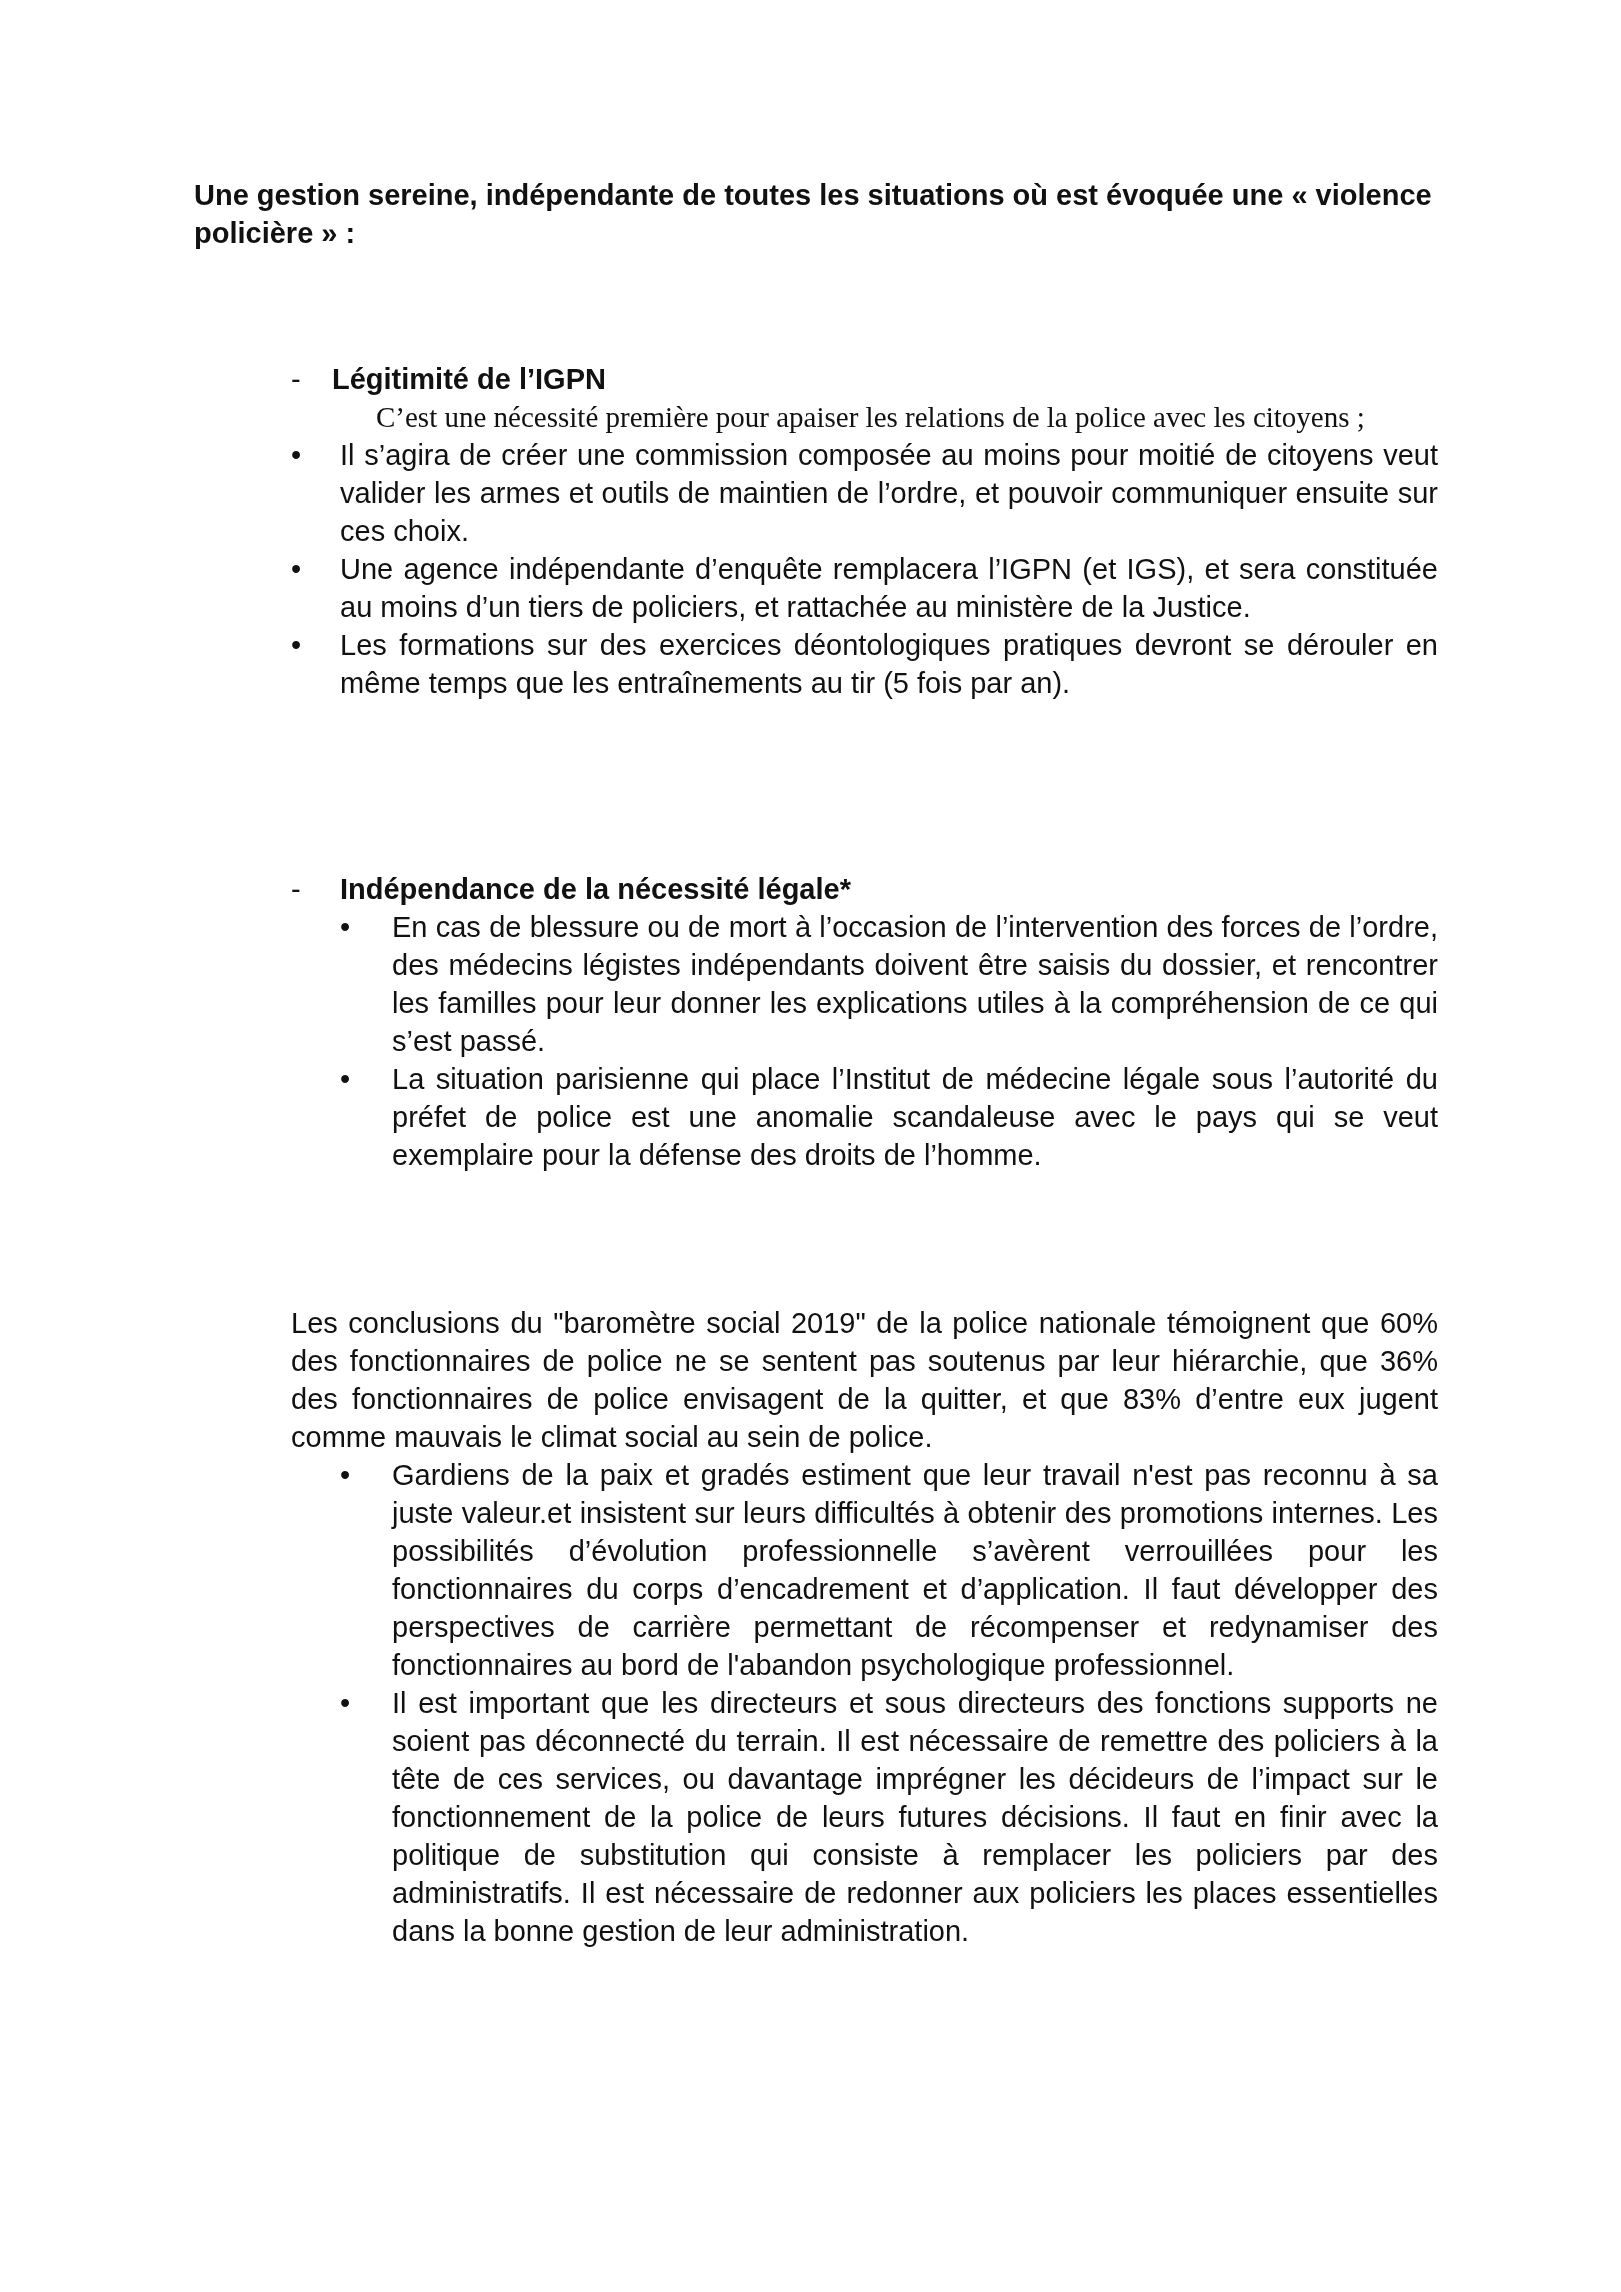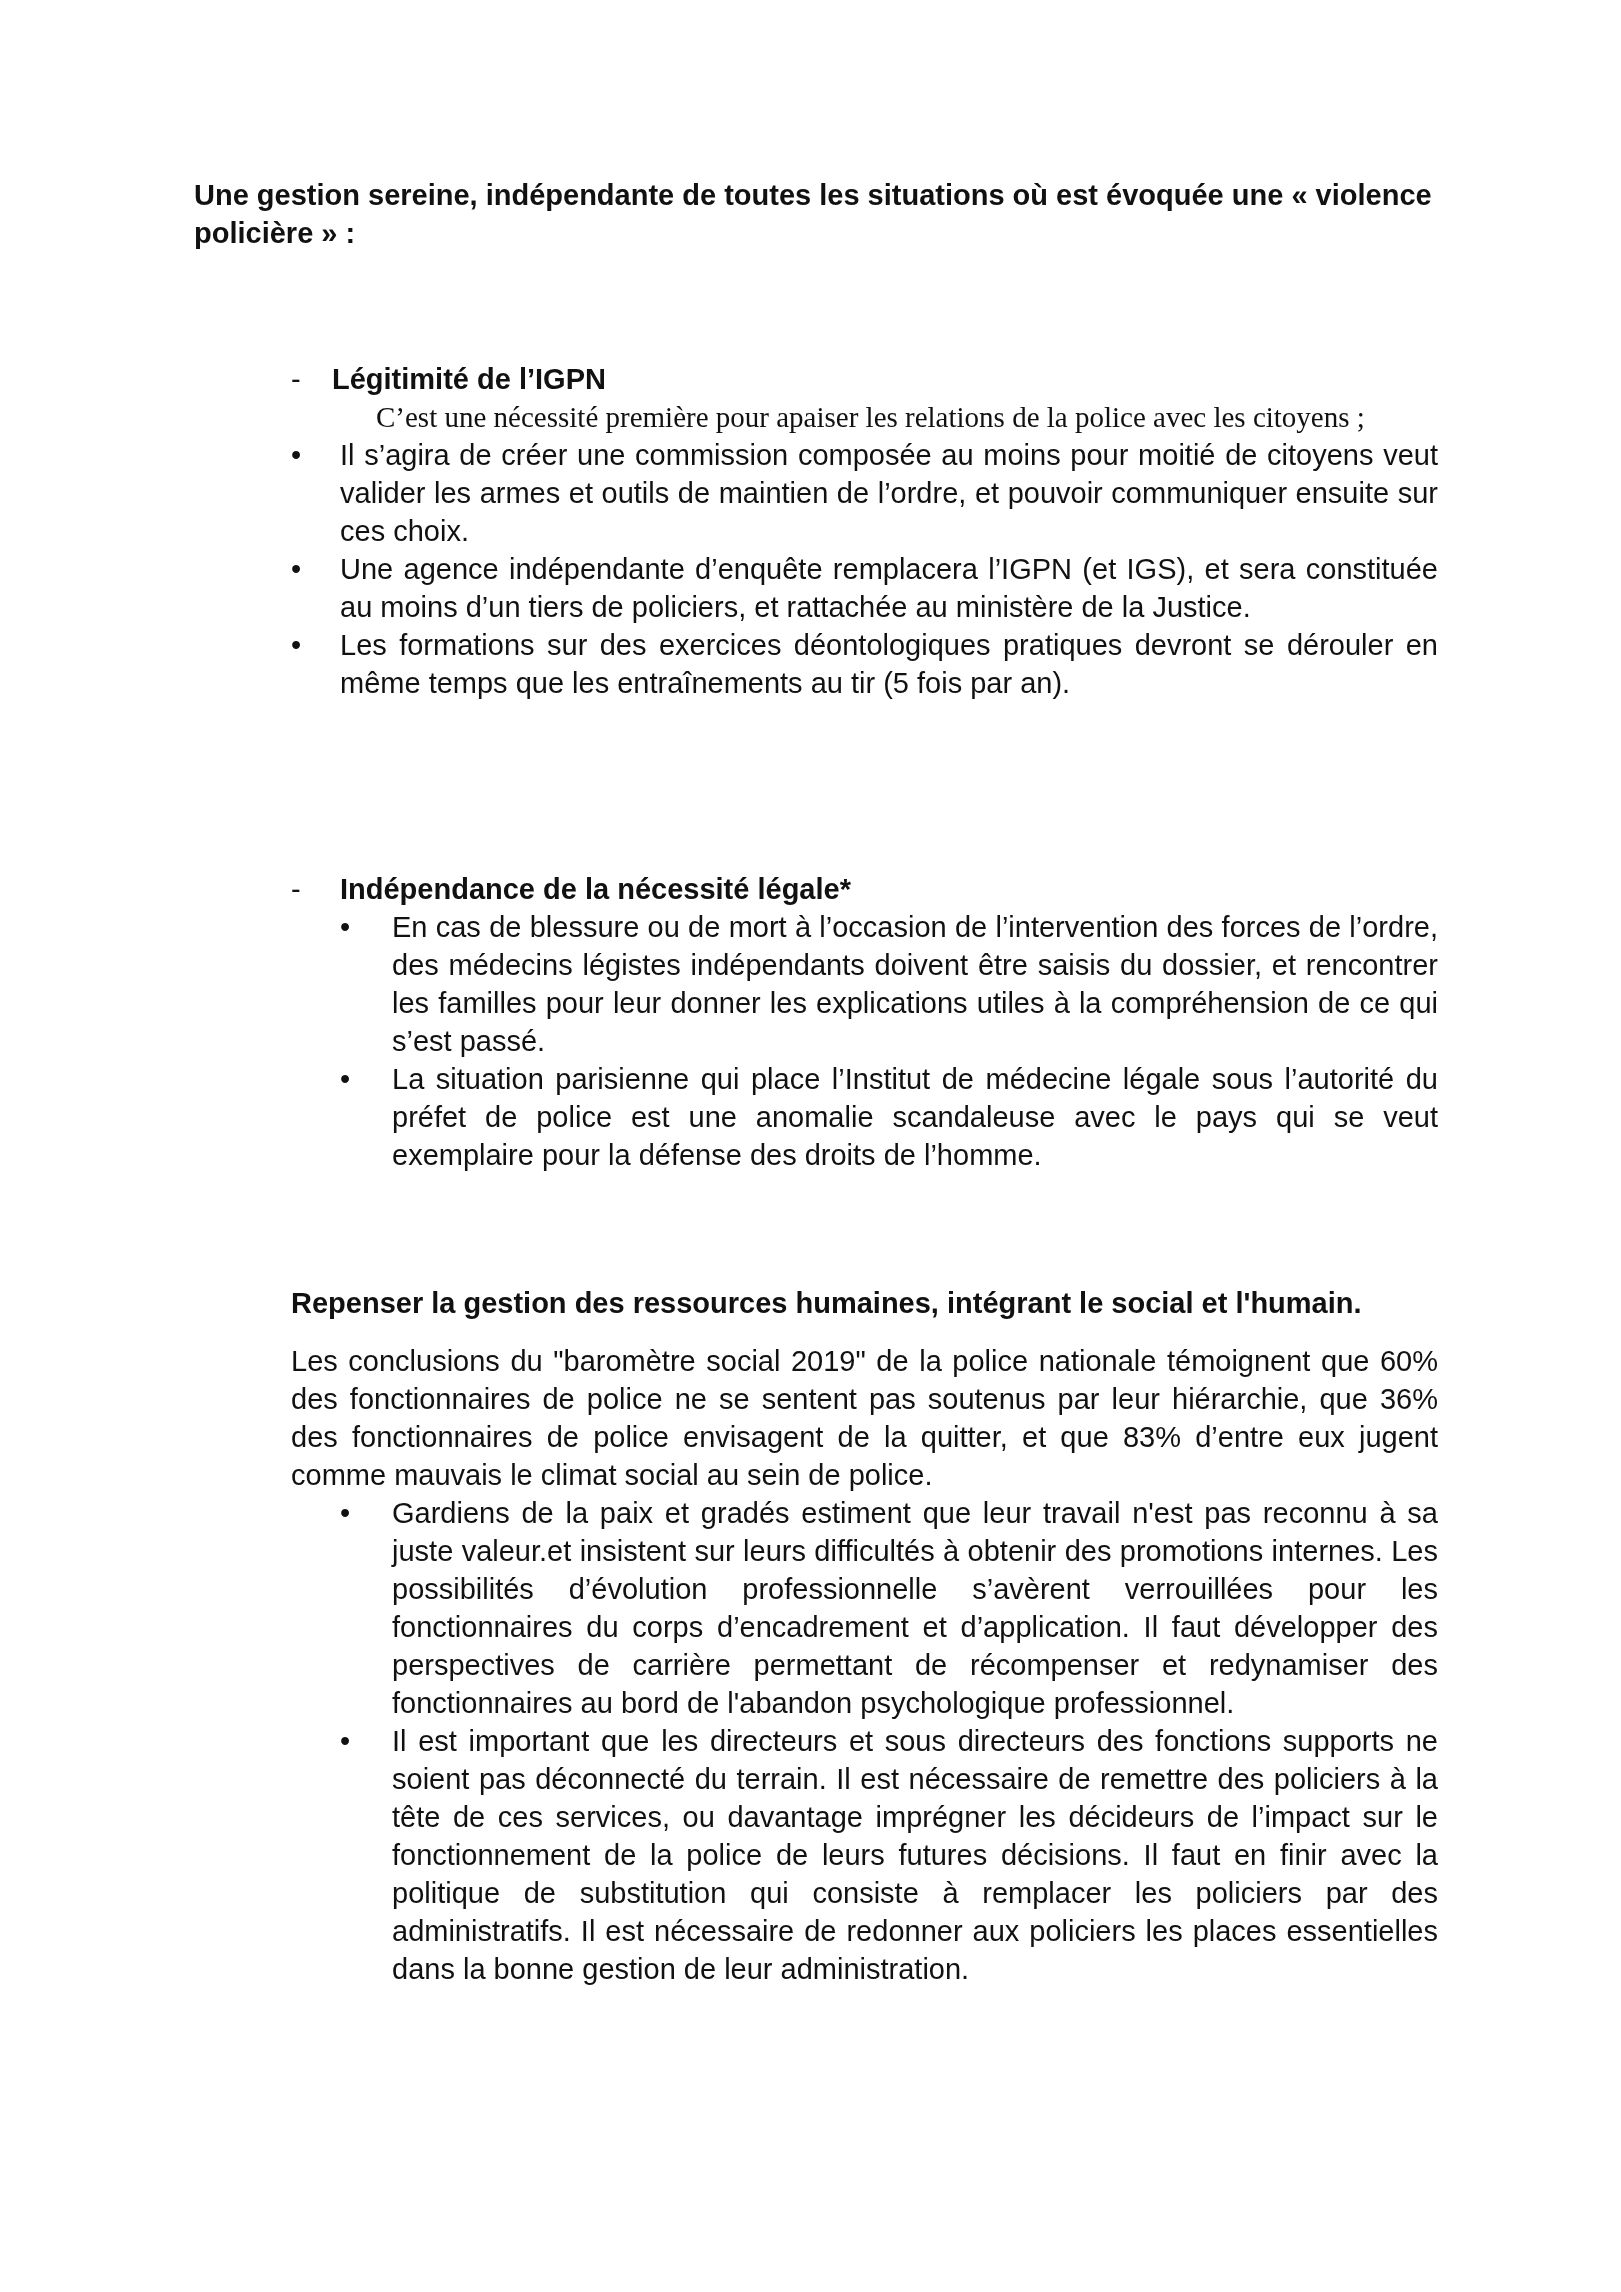--- a/index.html
+++ b/index.html
@@ -49,21 +49,20 @@
         <div class="just">En cas de blessure ou de mort à l’occasion de l’intervention des forces de l’ordre, des médecins légistes indépendants doivent être saisis du dossier, et rencontrer les familles pour leur donner les explications utiles à la compréhension de ce qui s’est passé.</div>
       </div>
       <div style="position:relative; padding-left:52px;">
         <span class="marker" style="left:0;">•</span>
         <div class="just">La situation parisienne qui place l’Institut de médecine légale sous l’autorité du préfet de police est une anomalie scandaleuse avec le pays qui se veut exemplaire pour la défense des droits de l’homme.</div>
       </div>
     </div>
   </div>
 
   <div class="blk" style="left:291px; top:1284px; width:1147px;">
-    <div class="bold" style="width:1098px;">Repenser la gestion des ressources humaines, intégrant le social et l'humain.</div>
     <div class="just" style="margin-top:19.6px;">Les conclusions du "baromètre social 2019" de la police nationale témoignent que 60% des fonctionnaires de police ne se sentent pas soutenus par leur hiérarchie, que 36% des fonctionnaires de police envisagent de la quitter, et que 83% d’entre eux jugent comme mauvais le climat social au sein de police.</div>
     <div style="position:relative; margin-left:49px;">
       <div style="position:relative; padding-left:52px;">
         <span class="marker" style="left:0;">•</span>
         <div class="just">Gardiens de la paix et gradés estiment que leur travail n'est pas reconnu à sa juste valeur.et insistent sur leurs difficultés à obtenir des promotions internes. Les possibilités d’évolution professionnelle s’avèrent verrouillées pour les fonctionnaires du corps d’encadrement et d’application. Il faut développer des perspectives de carrière permettant de récompenser et redynamiser des fonctionnaires au bord de l'abandon psychologique professionnel.</div>
       </div>
       <div style="position:relative; padding-left:52px;">
         <span class="marker" style="left:0;">•</span>
         <div class="just">Il est important que les directeurs et sous directeurs des fonctions supports ne soient pas déconnecté du terrain. Il est nécessaire de remettre des policiers à la tête de ces services, ou davantage imprégner les décideurs de l’impact sur le fonctionnement de la police de leurs futures décisions. Il faut en finir avec la politique de substitution qui consiste à remplacer les policiers par des administratifs. Il est nécessaire de redonner aux policiers les places essentielles dans la bonne gestion de leur administration.</div>
       </div>

